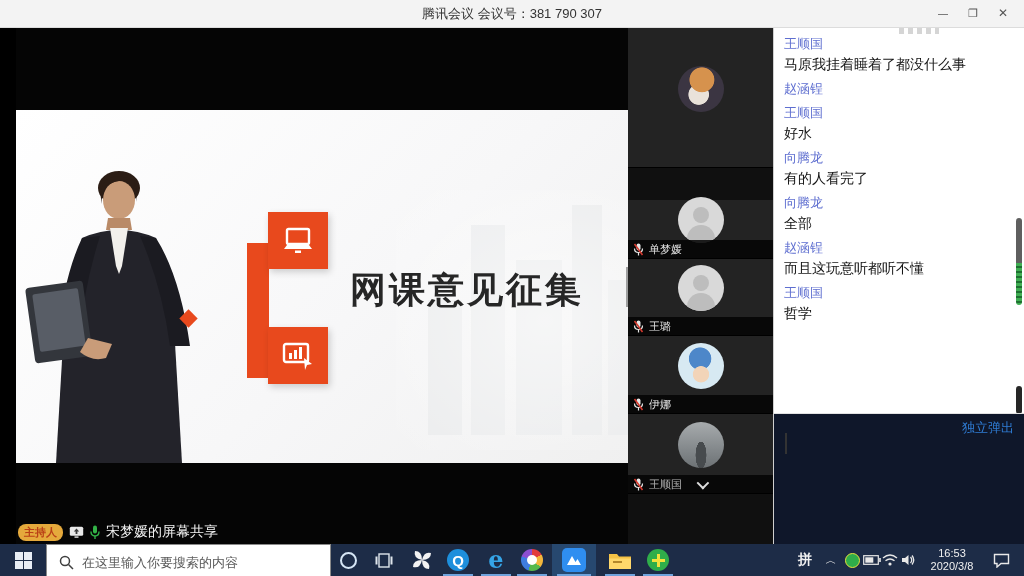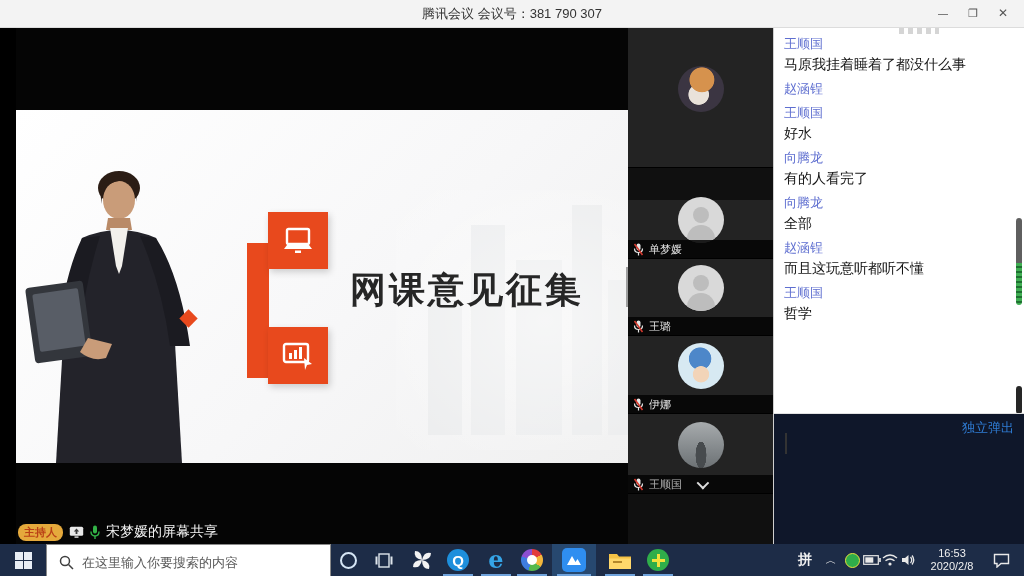--- a/index.html
+++ b/index.html
@@ -436,21 +436,21 @@
       <svg width="14" height="12" viewBox="0 0 14 12">
         <path d="M1 4 L4 4 L7.5 1 L7.5 11 L4 8 L1 8 Z" fill="#e8e8e8"></path>
         <path d="M9.5 3 Q12 6 9.5 9" fill="none" stroke="#e8e8e8" stroke-width="1.3"></path>
         <path d="M11 1.5 Q14.5 6 11 10.5" fill="none" stroke="#e8e8e8" stroke-width="1.3"></path>
       </svg>
     </div>
 
     <div class="tb-item" style="left:922px; width:60px;">
       <div class="clock">
         <div>16:53</div>
-        <div>2020/2/8</div>
+        <div>2020/3/8</div>
       </div>
     </div>
 
     <div class="tb-item" style="left:984px; width:34px;">
       <svg width="17" height="15" viewBox="0 0 17 15">
         <path d="M1.5 1.5 L15.5 1.5 L15.5 10.5 L8 10.5 L4 14 L4 10.5 L1.5 10.5 Z" fill="none" stroke="#e8e8e8" stroke-width="1.4"></path>
       </svg>
     </div>
   </div>
 

